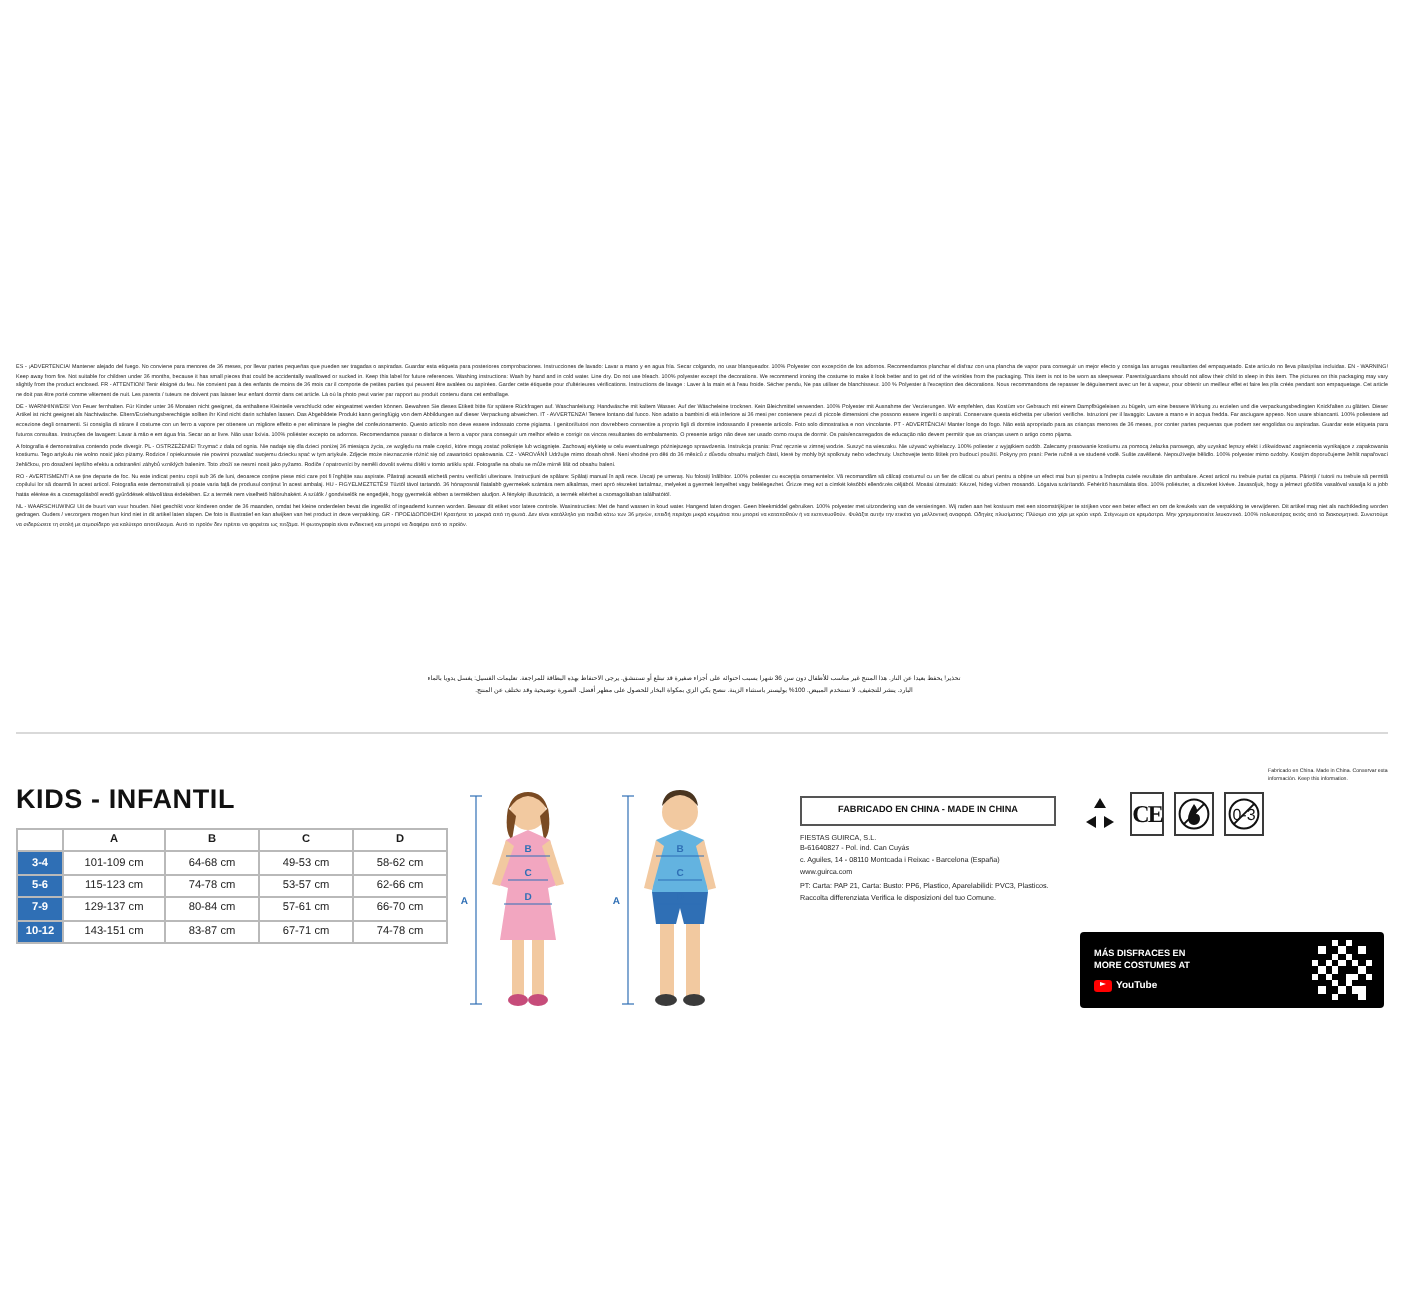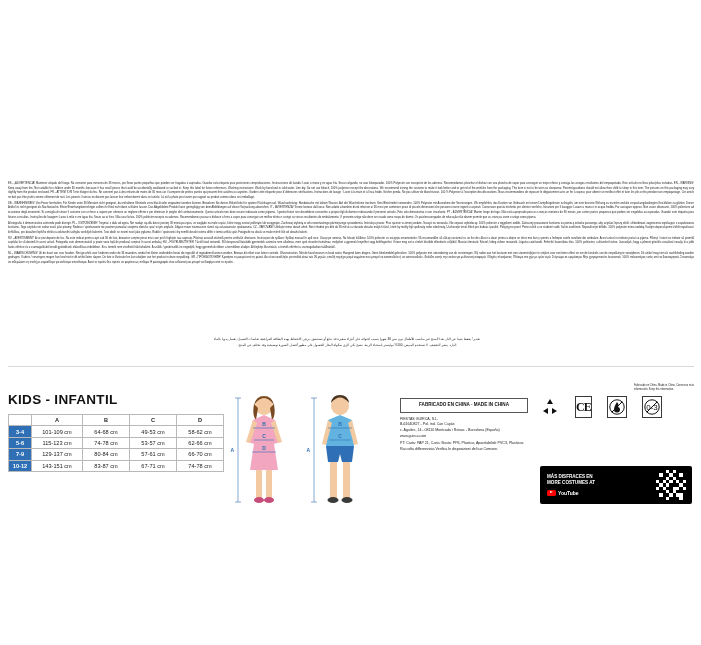--- a/index.html
+++ b/index.html
@@ -96,21 +96,21 @@
     font-size:4.6px;font-weight:bold;line-height:1.5;color:#111;
   }
   .madein .mi-body{
     margin-top:4px;font-size:3.6px;line-height:1.55;color:#1b1b1b;
   }
 
   
   .icons{
     position:absolute;left:540px;top:26px;width:92px;
   }
-  .icon-row{display:flex;align-items:center;gap:15px;}
+  .icon-row{display:flex;align-items:center;gap:5px;}
   .icon-box{
     width:20px;height:20px;border:0.7px solid #3a3a3a;display:flex;
     align-items:center;justify-content:center;
   }
   .icon-box.noborder{border:none;}
   .ce{
     font-size:12px;font-weight:bold;font-family:"Liberation Serif",serif;color:#111;
     letter-spacing:-1px;
   }
 

